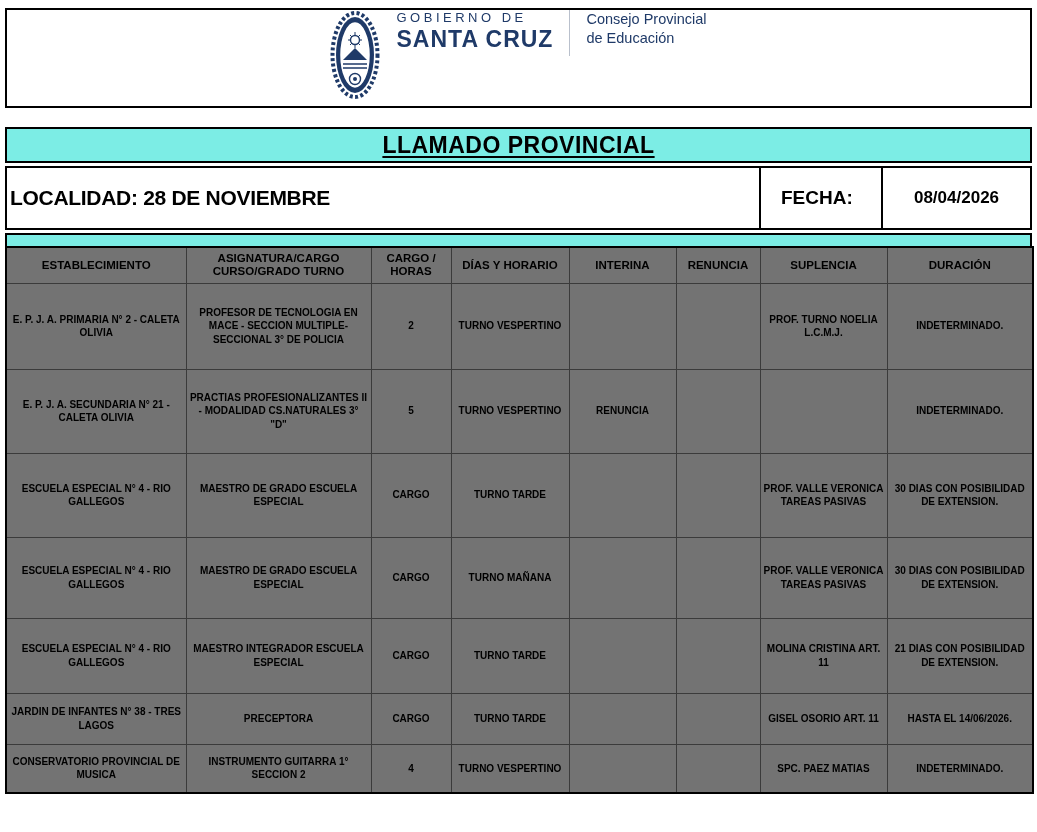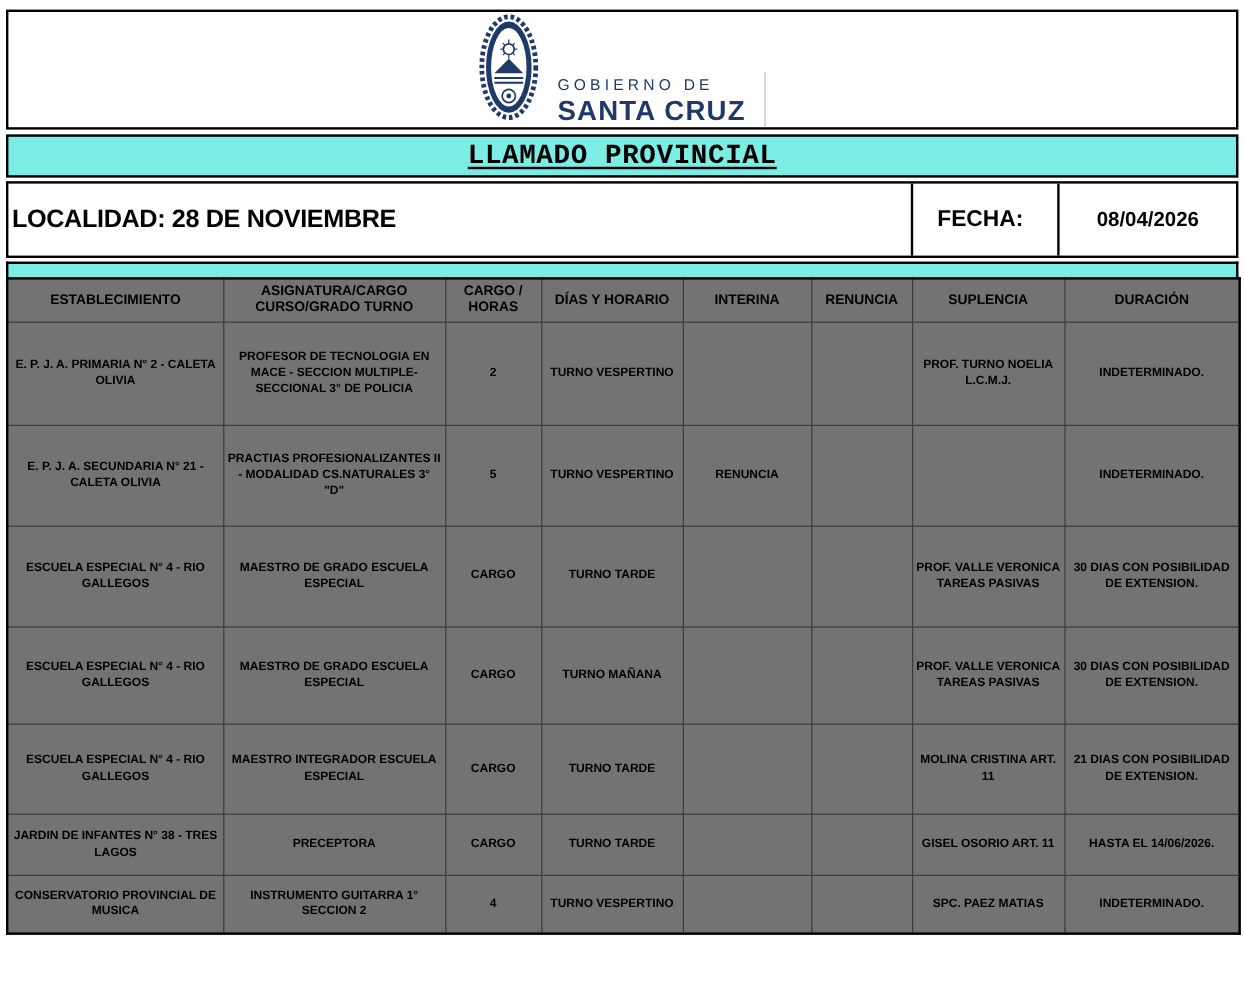--- a/index.html
+++ b/index.html
@@ -7,33 +7,33 @@
   body {
     width:1037px; height:832px;
     font-family:"Liberation Sans", sans-serif;
     color:#000;
   }
   .page { width:1037px; height:832px; padding:8px 5px 0 5px; background:#fff; }
 
   
   .logo-box {
     height:100px; border:2px solid #000; background:#fff;
-    display:flex; align-items:flex-end; justify-content:center; gap:16px;
+    display:flex; align-items:flex-start; justify-content:center; gap:16px;
   }
   .coat { flex:0 0 auto; }
   .brand { text-align:left; }
   .brand-top { font-size:13px; letter-spacing:3.5px; color:var(--navy); font-weight:500; }
   .brand-name { font-size:23px; font-weight:800; letter-spacing:1px; color:var(--navy); margin-top:1px; }
   .vdivider { width:1px; height:46px; background:#b9c0cc; }
   .org { font-size:14.5px; color:var(--navy); font-weight:500; line-height:1.3; text-align:left; }
 
   
   .banner {
-    margin-top:4px; height:36px; border:2px solid #000; background:var(--cyan);
-    display:flex; align-items:center; justify-content:center;font-family:Liberation Mono, monospace;
+    margin-top:19px; height:36px; border:2px solid #000; background:var(--cyan);
+    display:flex; align-items:center; justify-content:center;
   }
   .banner-title {
     font-size:23px; font-weight:bold; letter-spacing:.5px;
     text-decoration:underline; text-decoration-thickness:2px; text-underline-offset:3px;
   }
 
   
   .info-row { margin-top:3px; height:64px; display:flex; border:2px solid #000; background:#fff; }
   .info-localidad {
     flex:1; display:flex; align-items:center; padding-left:3px;
@@ -94,20 +94,24 @@
         <path d="M13 54 H37 M13 58 H37" stroke="#1F3A68" stroke-width="1.6"></path>
         <circle cx="25" cy="69" r="5.5" fill="none" stroke="#1F3A68" stroke-width="1.4"></circle>
         <circle cx="25" cy="69" r="2" fill="#1F3A68"></circle>
       </svg>
     </span>
     <div class="brand">
       <div class="brand-top">GOBIERNO DE</div>
       <div class="brand-name">SANTA CRUZ</div>
     </div>
     <div class="vdivider"></div>
+    <div class="org">
+      <div>Consejo Provincial</div>
+      <div>de Educación</div>
+    </div>
   </div>
 
   <div class="banner">
     <span class="banner-title">LLAMADO PROVINCIAL</span>
   </div>
 
   <div class="info-row">
     <div class="info-localidad">LOCALIDAD: 28 DE NOVIEMBRE</div>
     <div class="info-fecha-label">FECHA:</div>
     <div class="info-fecha-value">08/04/2026</div>

